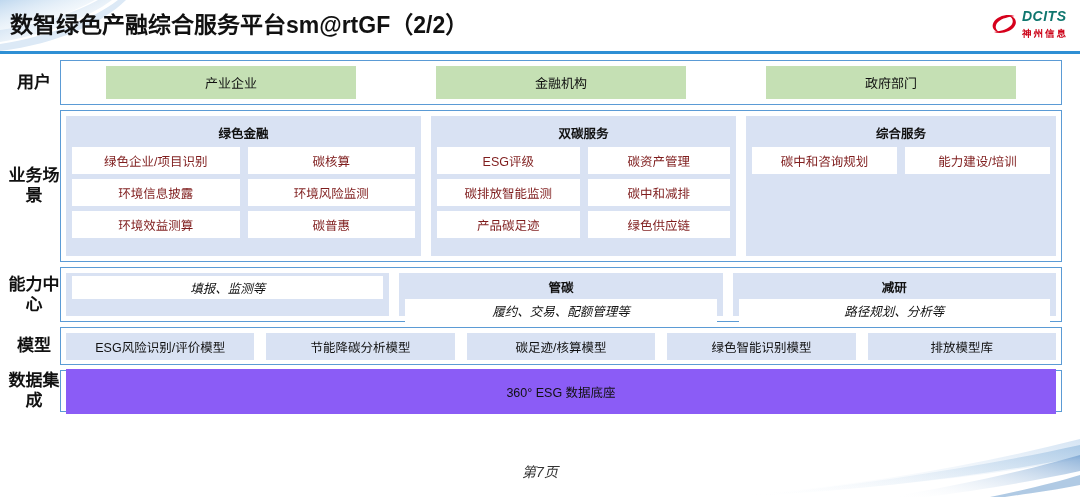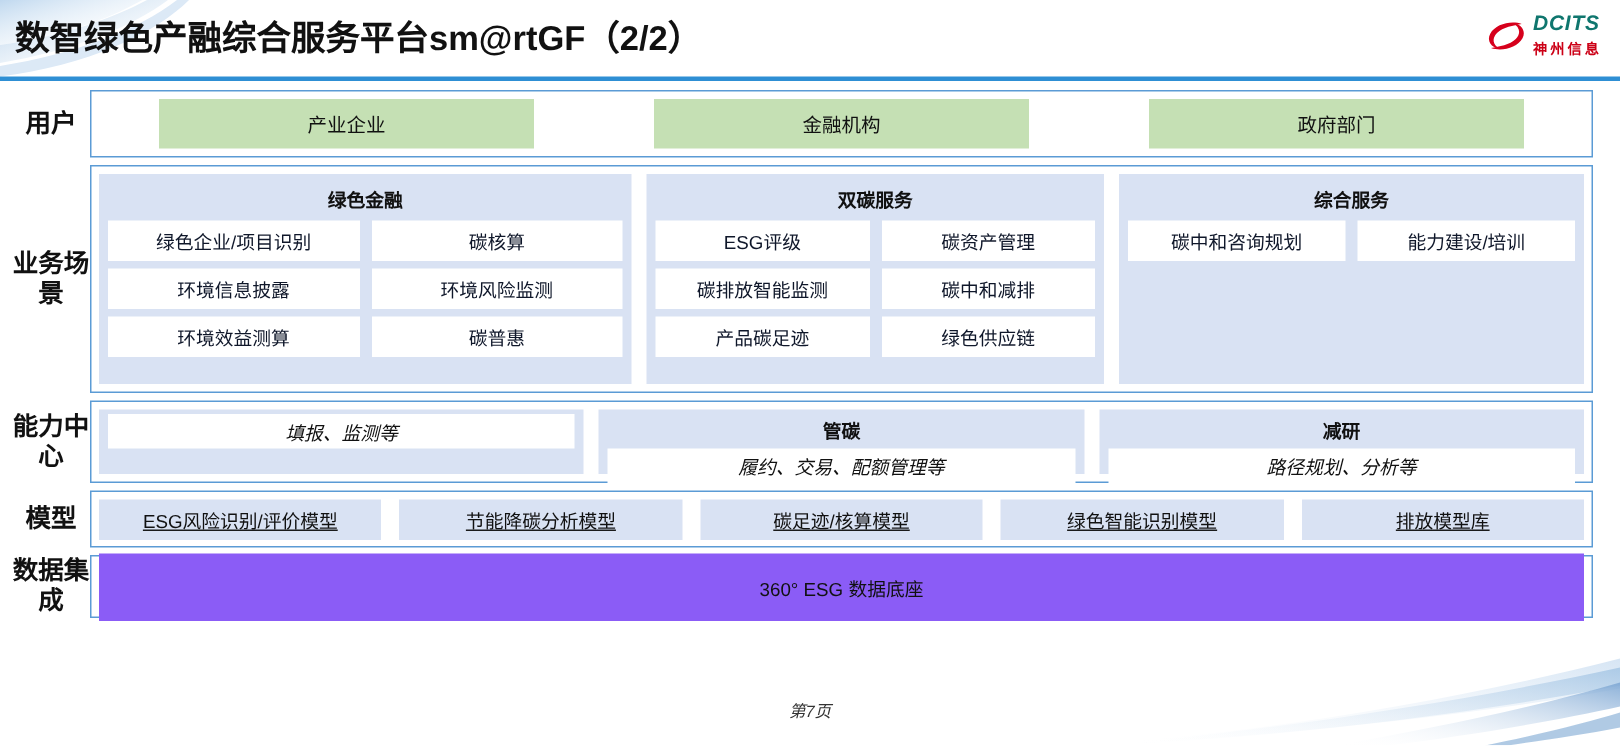--- a/index.html
+++ b/index.html
@@ -165,21 +165,21 @@
     gap: 5px 8px;
     align-content: flex-start;
   }
   .scn-item {
     background: #ffffff;
     height: 27px;
     display: flex;
     align-items: center;
     justify-content: center;
     font-size: 12.5px;
-    color: #0f172a;
+    color: #7f1d1d;
     box-sizing: border-box;
   }
   .scn-group.g1 .scn-item { width: calc(50% - 4px); }
   .scn-group.g2 .scn-item { width: calc(50% - 4px); }
   .scn-group.g3 .scn-item { width: calc(50% - 4px); }
 
   
   .cap-row .row-body { height: 55px; }
   .cap-groups {
     display: flex;
@@ -204,21 +204,21 @@
     height: 23px;
     display: flex;
     align-items: center;
     justify-content: center;
     font-size: 12.5px;
     font-style: italic;
     color: #111;
   }
 
   
-  .mdl-row .row-body { height: 38px; display: flex; align-items: center; text-decoration: underline; }
+  .mdl-row .row-body { height: 38px; display: flex; align-items: center; }
   .mdl-items {
     display: flex;
     width: 100%;
     height: 27px;
     gap: 12px;
   }
   .mdl-item {
     flex: 1 1 0;
     background: #d9e2f3;
     display: flex;
@@ -240,21 +240,21 @@
     font-size: 12.5px;
     color: #111;
   }
 
   
   .page-footer {
     position: absolute;
     left: 0; right: 0;
     bottom: 16px;
     text-align: center;
-    font-size: 11px;
+    font-size: 14px;
     font-style: italic;
     color: #333;
   }
 
   
   .btm-swoosh {
     position: absolute;
     right: 0;
     bottom: 0;
     width: 340px;

